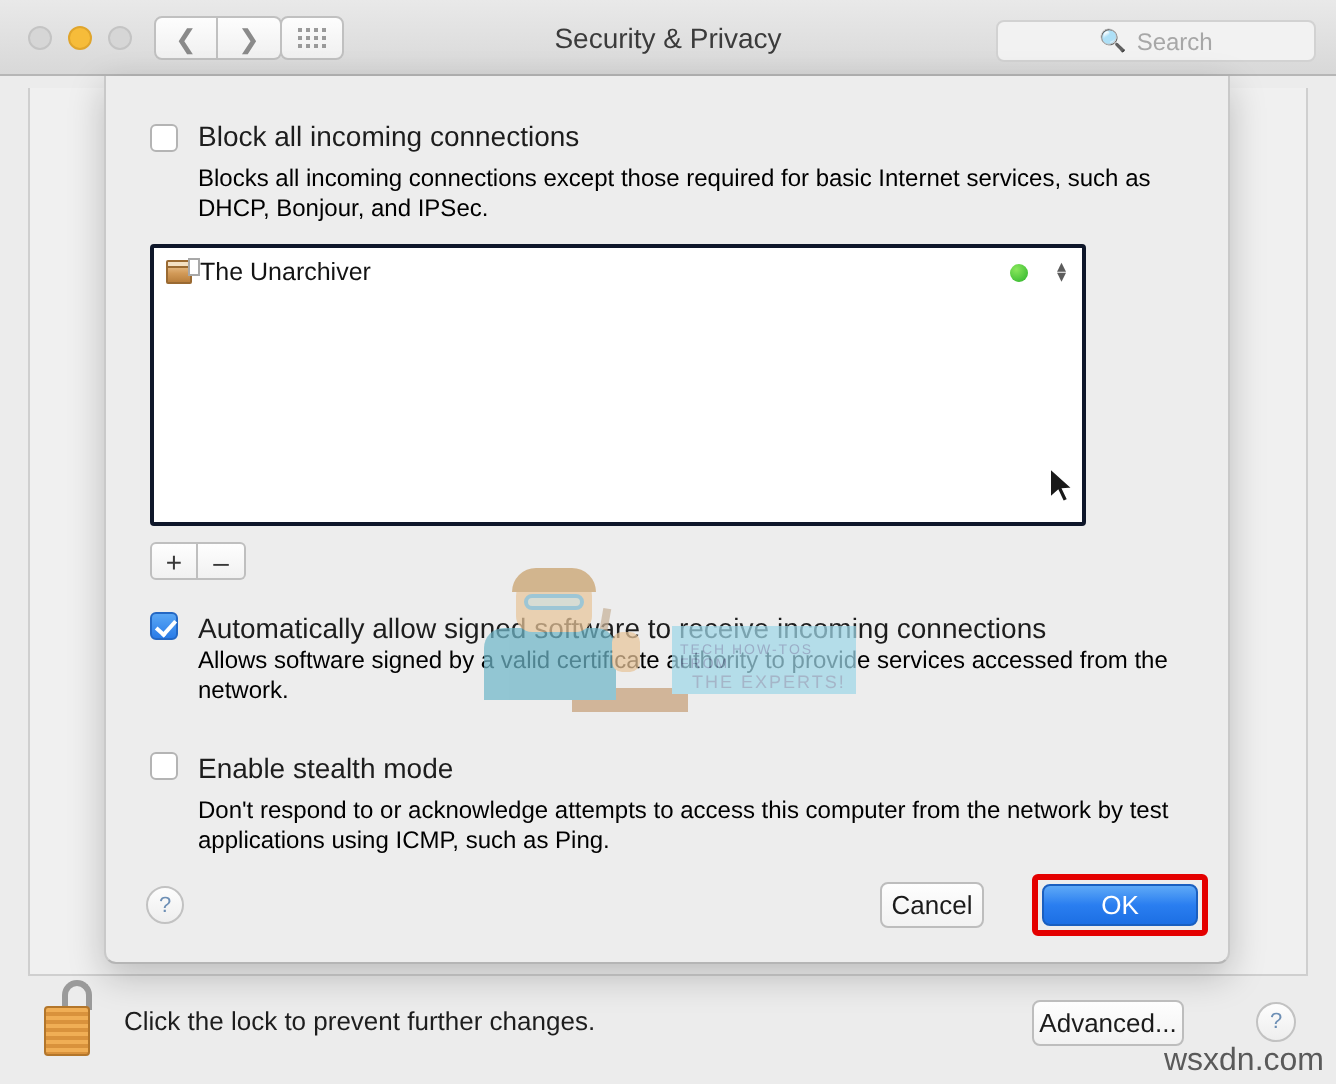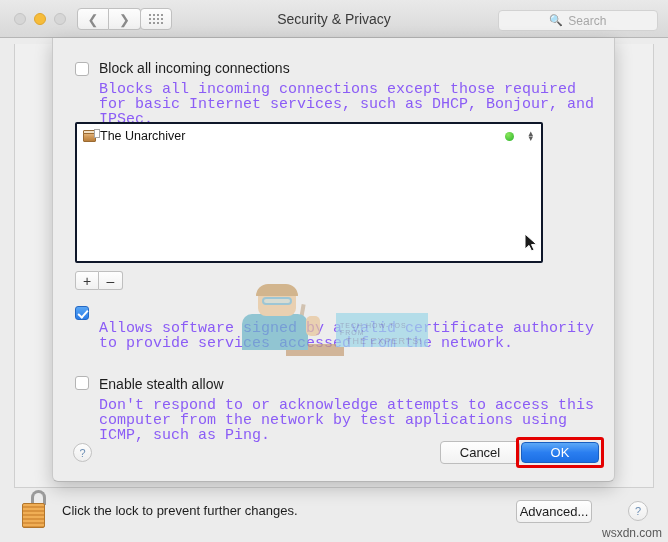--- a/index.html
+++ b/index.html
@@ -93,21 +93,21 @@
     position: relative;
   }
   .cbox.checked::after {
     content: "";
     position: absolute; left: 4px; top: 1px;
     width: 4px; height: 8px;
     border: solid #ffffff; border-width: 0 2px 2px 0;
     transform: rotate(42deg);
   }
   .cb-label { font-size: 14px; color: #1d1d1d; }
-  .cb-desc  { font-size: 15px; color: #8b5cf6; line-height: 15px; font-family: Liberation Mono, monospace; }
+  .cb-desc  { font-size: 12px; color: #000000; line-height: 15px; }
 
   
   .listbox {
     position: absolute; left: 74px; top: 122px;
     width: 468px; height: 141px;
     background: #ffffff;
     border: 2px solid #0f172a;
     border-radius: 2px;
   }
   .list-row {
@@ -158,21 +158,21 @@
   .helpcirc {
     position: absolute; left: 73px; top: 443px;
     width: 19px; height: 19px; border-radius: 50%;
     background: linear-gradient(to bottom,#fdfdfd,#eeeeee);
     border: 1px solid #c2c2c2;
     display: flex; align-items: center; justify-content: center;
     font-size: 11px; color: #6d8fb5;
   }
   .btn-cancel {
     position: absolute; left: 440px; top: 441px;
-    width: 80px; height: 23px; border-radius: 4px;
+    width: 52px; height: 23px; border-radius: 4px;
     background: linear-gradient(to bottom,#fefefe,#f2f2f2);
     border: 1px solid #bdbdbd;
     display: flex; align-items: center; justify-content: center;
     font-size: 13px; color: #1b1b1b;
   }
   .ok-highlight {
     position: absolute; left: 516px; top: 437px;
     width: 88px; height: 31px;
     border: 3px solid #e40000; border-radius: 3px;
   }
@@ -216,21 +216,21 @@
     width: 20px; height: 20px; border-radius: 50%;
     background: linear-gradient(to bottom,#fdfdfd,#eeeeee);
     border: 1px solid #c2c2c2;
     display: flex; align-items: center; justify-content: center;
     font-size: 11px; color: #6d8fb5;
   }
 
   
   .wm-site {
     position: absolute; right: 6px; bottom: 2px;
-    font-size: 12px; color: #5a5a5a;
+    font-size: 16px; color: #5a5a5a;
   }
   .wm-appuals {
     position: absolute; left: 228px; top: 286px;
     width: 200px; height: 76px;
     opacity: 0.72; pointer-events: none;
   }
   .wm-appuals .bar {
     position: absolute; left: 108px; top: 27px; width: 92px; height: 34px;
     background: #9fd7e8;
   }
@@ -356,28 +356,29 @@
     </div>
 
     <div class="pmgroup" style="left:22px; top:233px;">
       <div class="pmbtn p">+</div>
       <div class="pmbtn m">–</div>
     </div>
 
     <div class="row" style="left:22px; top:268px; width:520px;">
       <div style="display:flex; gap:10px; align-items:flex-start;">
         <span class="cbox checked"></span>
+        <span class="cb-label">Automatically allow signed software to receive incoming connections</span>
       </div>
       <div class="cb-desc" style="margin-left:24px; margin-top:1px; width:500px;">Allows software signed by a valid certificate authority to provide services accessed from the network.</div>
     </div>
 
     <div class="row" style="left:22px; top:338px; width:520px;">
       <div style="display:flex; gap:10px; align-items:flex-start;">
         <span class="cbox"></span>
-        <span class="cb-label">Enable stealth allow</span>
+        <span class="cb-label">Enable stealth mode</span>
       </div>
       <div class="cb-desc" style="margin-left:24px; margin-top:6px; width:500px;">Don't respond to or acknowledge attempts to access this computer from the network by test applications using ICMP, such as Ping.</div>
     </div>
   </div>
 
   <div class="helpcirc">?</div>
   <div class="btn-cancel">Cancel</div>
   <div class="ok-highlight"></div>
   <div class="btn-ok">OK</div>
 

